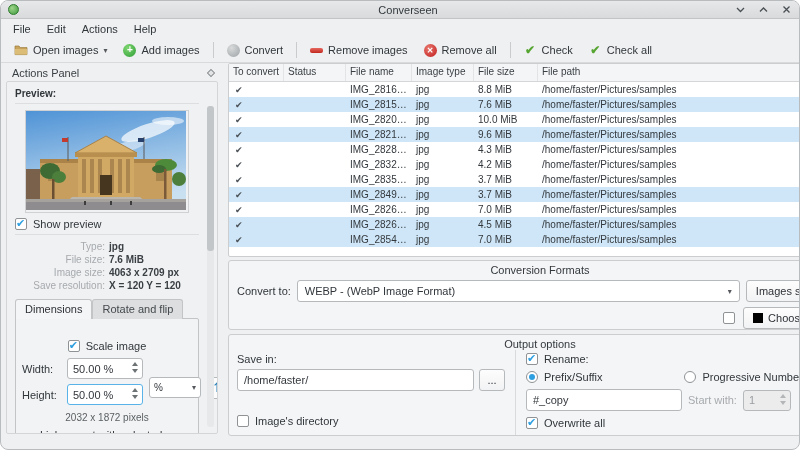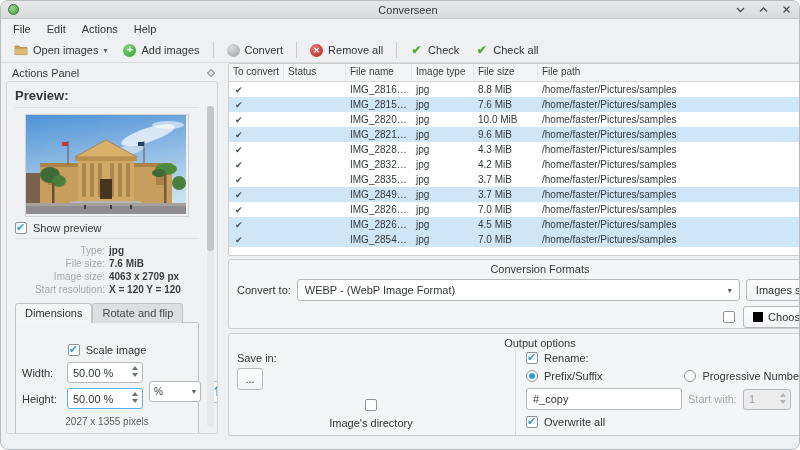--- a/index.html
+++ b/index.html
@@ -55,21 +55,21 @@
     padding:2px 6px 0 8px; font-size:11px; color:#3a3f44; }
   .float-ic { margin-left:auto; width:6px; height:6px; border:1px solid #8d9194;
     transform:rotate(45deg); background:#e3e4e5; }
   .dock-body { flex:1; margin:1px 2px 2px 2px; border:1px solid #d3d5d7;
     border-radius:2px; background:#f0f1f2; position:relative;
     padding:4px 18px 0 8px; overflow:hidden; }
   .dock-scroll { position:absolute; top:24px; bottom:6px; right:3px; width:7px;
     background:#e7e8e9; border-radius:3px; }
   .dock-scroll .handle { position:absolute; top:0; left:0; right:0; height:145px;
     background:#c3c6c8; border-radius:3px; }
-  .pv-label { font-size:13px; font-weight:bold; margin-top:2px; }
+  .pv-label { font-size:10px; font-weight:bold; margin-top:2px; }
   .hline { height:1px; background:#dcdee0; margin-top:4px; }
   .preview-wrap { margin:7px auto 6px auto; width:162px; height:101px;
     outline:1px solid #cfd1d3; }
   .cb-row { display:flex; align-items:center; gap:6px; font-size:11px; margin-top:4px; }
   .cb { width:12px; height:12px; min-width:12px; background:#fff;
     border:1px solid #8f9396; border-radius:2px; position:relative; }
   .cb.on::after { content:"✔"; position:absolute; left:0px; top:-2px;
     font-size:11px; color:#2e9fe0; }
   .radio { width:12px; height:12px; min-width:12px; background:#fff;
     border:1px solid #8f9396; border-radius:50%; position:relative; }
@@ -154,21 +154,21 @@
     font-family:"Liberation Sans", sans-serif; outline:none; }
   .dots-btn { width:26px; }
   .radio-row { display:flex; align-items:center; margin-top:6px; font-size:11px; }
   .radio-item { display:flex; align-items:center; gap:6px;text-align:right; }
   .pattern-row { display:flex; align-items:center; gap:6px; margin-top:6px;
     margin-right:52px; }
   .dis-label { color:#a6aaae; font-size:11px; white-space:nowrap; }
   .spin.dis { background:#ececed; color:#9a9ea2; width:48px; }
   .spin.dis .tri-up { border-bottom-color:#b3b6b8; }
   .spin.dis .tri-dn { border-top-color:#b3b6b8; }
-  .mt6 { margin-top:6px; } .mt8 { margin-top:9px;flex-direction:column; }
+  .mt6 { margin-top:6px; } .mt8 { margin-top:24px; }
 </style>
 </head>
 <body>
 
 <div class="window">
 
   <div class="titlebar">
     <div class="app-icon"></div>
     <div class="title-text">Converseen</div>
     <div class="win-controls">
@@ -203,20 +203,26 @@
     <div class="tbtn">
       <span class="ic ic-add">+</span>
       <span>Add images</span>
     </div>
     <div class="tsep"></div>
     <div class="tbtn">
       <span class="ic ic-convert"></span>
       <span>Convert</span>
     </div>
     <div class="tsep"></div>
+    <div class="tbtn">
+      <span class="ic">
+          <span class="ic-minus"></span>
+        </span>
+      <span>Remove images</span>
+    </div>
     <div class="tbtn">
       <span class="ic ic-removeall">✕</span>
       <span>Remove all</span>
     </div>
     <div class="tsep"></div>
     <div class="tbtn">
       <span class="ic ic-check">✔</span>
       <span>Check</span>
     </div>
     <div class="tbtn">
@@ -289,21 +295,21 @@
         </div>
         <div class="hline"></div>
 
         <div class="info-grid">
           <span class="k">Type:</span>
           <span class="v">jpg</span>
           <span class="k">File size:</span>
           <span class="v">7.6 MiB</span>
           <span class="k">Image size:</span>
           <span class="v">4063 x 2709 px</span>
-          <span class="k">Start resolution:</span>
+          <span class="k">Save resolution:</span>
           <span class="v">X = 120 Y = 120</span>
         </div>
 
         <div class="tabs">
           <span class="tab active">Dimensions</span>
           <span class="tab">Rotate and flip</span>
         </div>
         <div class="tabpanel">
           <div class="scale-row cb-row" style="margin-top:14px;">
             <span class="cb on"></span>
@@ -335,21 +341,21 @@
             <div class="dim-right">
               <div class="unit-combo">
                 <span>%</span>
                 <span class="chev">▾</span>
               </div>
               <div class="swap-btn">
                 <span>⇅</span>
               </div>
             </div>
           </div>
-          <div class="px-info">2027 x 1355 pixels</div>
+          <div class="px-info">2032 x 1872 pixels</div>
           <div class="cb-row mt6">
             <span class="cb"></span>
             <span>Link aspect with selected image</span>
           </div>
         </div>
 
         <div class="dock-scroll">
             <div class="handle"></div>
           </div>
       </div>
@@ -476,20 +482,21 @@
           </div>
         </div>
       </div>
 
       <div class="gbox outbox">
         <div class="gbox-title">Output options</div>
         <div class="out-body">
           <div class="out-left">
             <span class="out-label">Save in:</span>
             <div class="in-row">
+              <input class="tinput" readonly="" value="/home/faster/" style="">
               <div class="btn dots-btn">...</div>
             </div>
             <div class="cb-row mt8">
               <span class="cb"></span>
               <span>Image's directory</span>
             </div>
           </div>
           <div class="out-right">
             <div class="cb-row" style="margin-top:0;">
               <span class="cb on"></span>

